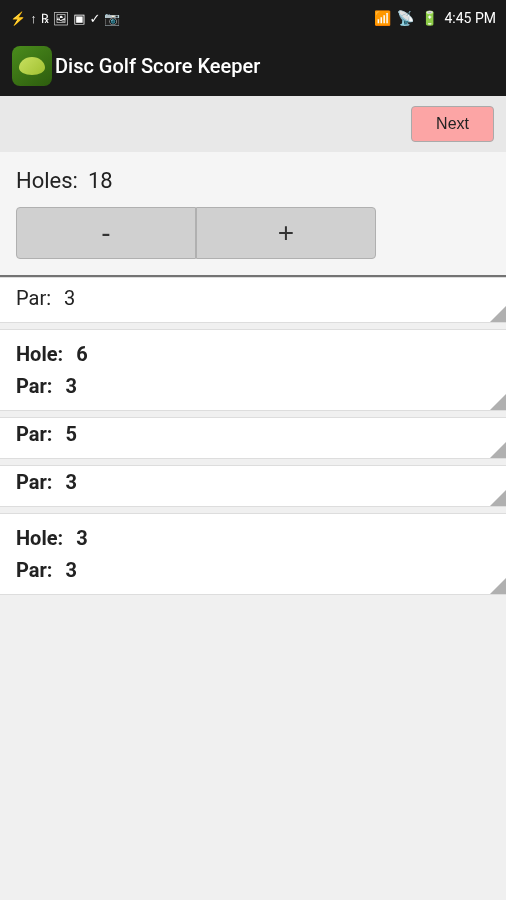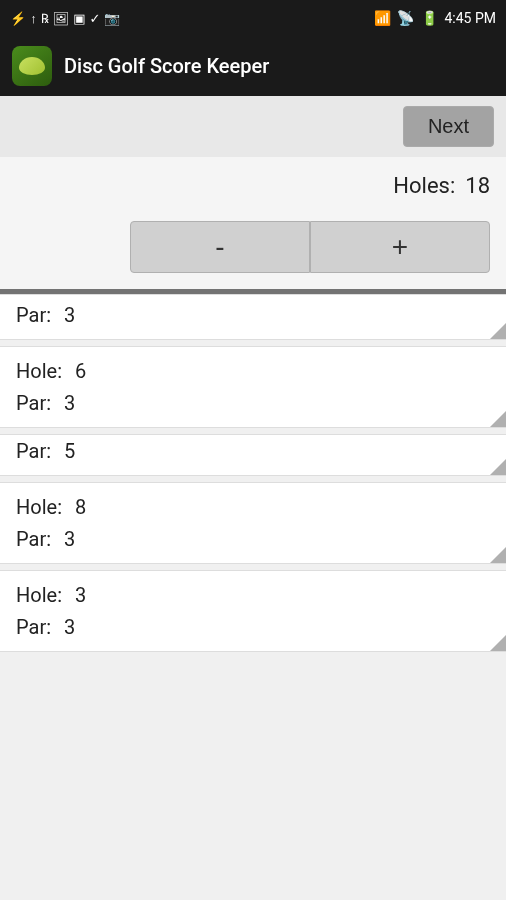--- a/index.html
+++ b/index.html
@@ -36,21 +36,21 @@
     }
 
     
     .app-bar {
       width: 100%;
       height: 60px;
       background: #1a1a1a;
       display: flex;
       align-items: center;
       padding: 0 12px;
-      gap: 12px;
+      gap: 3px;
     }
     .app-icon {
       width: 40px;
       height: 40px;
       background: linear-gradient(145deg, #4a8c1c, #2d5c0e);
       border-radius: 8px;
       display: flex;
       align-items: center;
       justify-content: center;
     }
@@ -75,39 +75,39 @@
     }
 
     
     .toolbar-row {
       display: flex;
       justify-content: flex-end;
       padding: 10px 12px;
       background: #e8e8e8;
     }
     .next-button {
-      background: #a3a3a3;
+      background: #fca5a5;
       border: 1px solid #aaa;
       border-radius: 4px;
       padding: 8px 24px;
-      font-size: 20px;
+      font-size: 16px;
       color: #222;
       cursor: pointer;
       font-weight: 400;
     }
 
     
     .holes-section {
       background: #f5f5f5;
       padding: 16px;
       display: flex;
       flex-direction: column;
-      align-items: flex-end;
-      gap: 23px;
-      border-bottom: 5px solid #737373;
+      align-items: flex-start;
+      gap: 14px;
+      border-bottom: 2px solid #737373;
     }
     .stepper-row {
       display: flex;
       gap: 0;
       width: 360px;
     }
     .stepper-btn {
       flex: 1;
       height: 52px;
       background: #d0d0d0;
@@ -127,20 +127,21 @@
     }
 
     
     .hole-card {
       background: white;
       margin: 6px 0 0 0;
       padding: 0;
       border-top: 1px solid #ddd;
       border-bottom: 1px solid #ddd;
       position: relative;
+      font-weight: bold;
     }
     .hole-row {
       padding: 12px 16px 4px 16px;
       font-size: 20px;
       color: #222;
     }
     .par-row {
       padding: 4px 16px 12px 16px;
       font-size: 20px;
       color: #222;
@@ -241,24 +242,20 @@
 
     <div class="hole-card">
       <div class="par-row">
         <span>Par:</span>
         <span class="par-value">5</span>
       </div>
       <div class="corner-mark"></div>
     </div>
 
     <div class="hole-card">
-      <div class="hole-row">
-        <span>Hole:</span>
-        <span class="hole-value">8</span>
-      </div>
       <div class="par-row">
         <span>Par:</span>
         <span class="par-value">3</span>
       </div>
       <div class="corner-mark"></div>
     </div>
 
 
     <div class="hole-card">
       <div class="hole-row">

